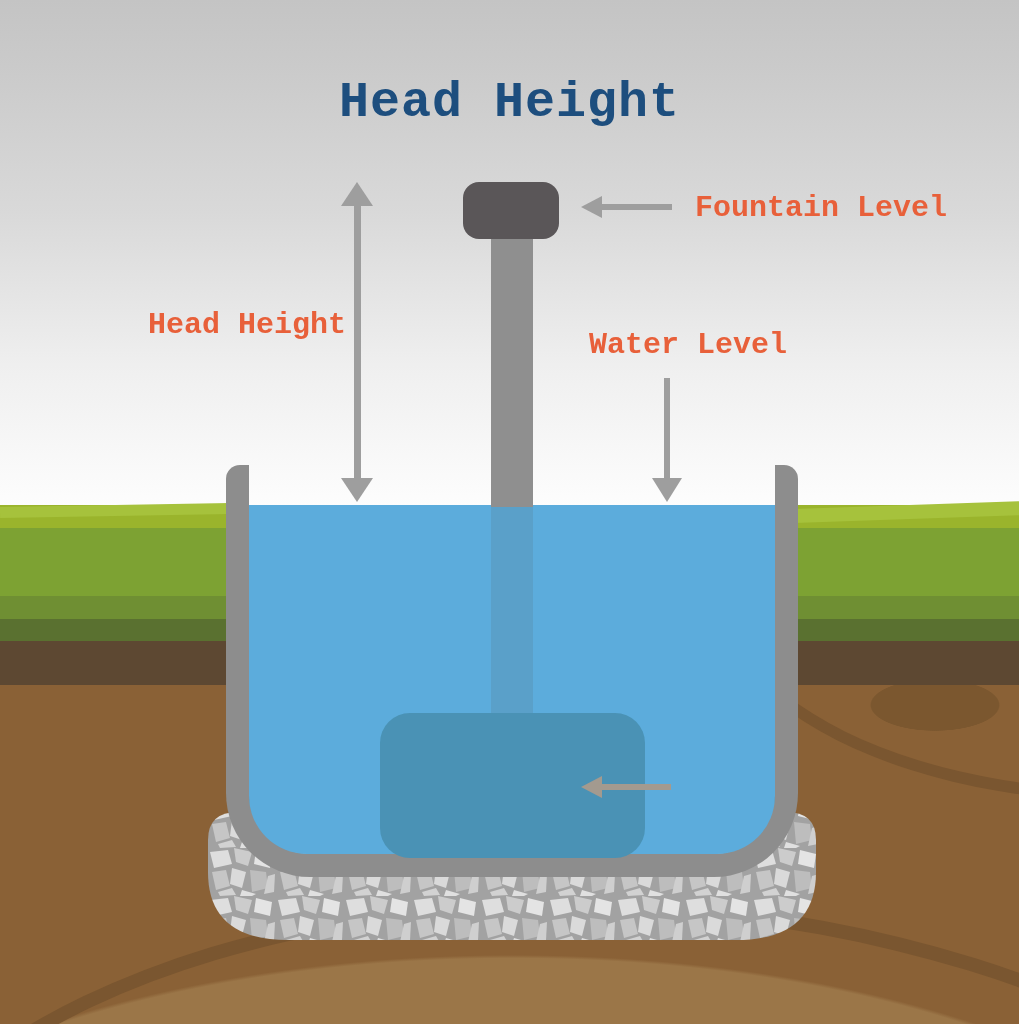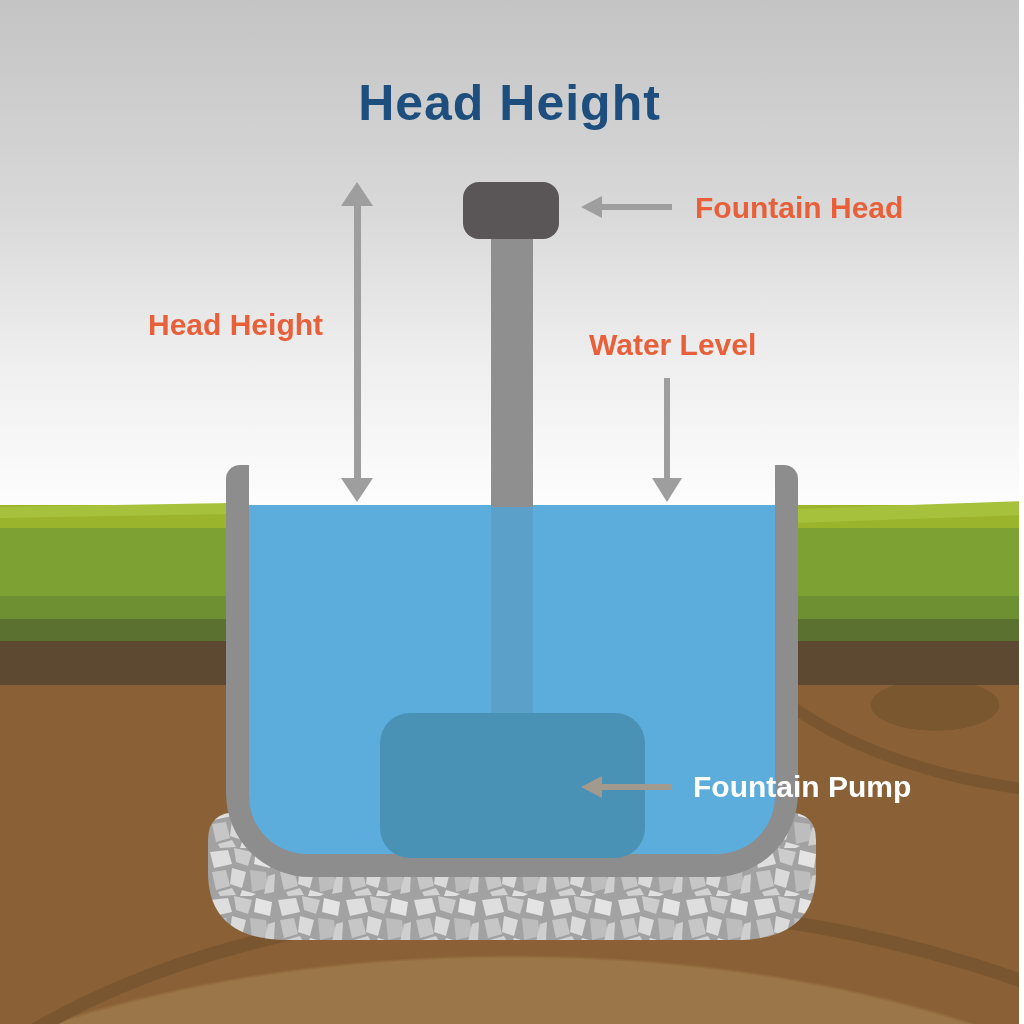--- a/index.html
+++ b/index.html
@@ -1,17 +1,17 @@
 <!DOCTYPE html>
 <html><head>
 <meta charset="utf-8">
 <style>
   html,body{margin:0;padding:0;background:#ffffff;}
   .canvas{position:relative;width:1019px;height:1024px;overflow:hidden;
-          font-family:Liberation Sans, sans-serif;}
+          font-family:Liberation Mono, monospace;}
 
   
   .sky{position:absolute;left:0;top:0;width:1024px;height:507px;
        background:linear-gradient(180deg,#c4c4c4 0%,#cbcbcb 15%,#d9d9d9 42%,#efefef 72%,#fbfbfb 96%,#fdfdfd 100%);}
   .ground{position:absolute;left:0;top:505px;width:1024px;height:519px;}
   .grass1{position:absolute;left:0;top:0;width:1024px;height:23px;background:#9ab42c;}
   .grass-hi-l{position:absolute;left:0;top:0;width:230px;height:11px;background:#a6c23c;transform:rotate(-1deg);}
   .grass-hi-r{position:absolute;left:794px;top:0;width:230px;height:14px;background:#a6c23c;transform:rotate(-2deg);}
   .grass2{position:absolute;left:0;top:23px;width:1024px;height:68px;background:#7da233;}
   .grass3{position:absolute;left:0;top:91px;width:1024px;height:23px;background:#6f8f33;}
@@ -115,18 +115,17 @@
     <div class="aline" style="left:664px;top:378px;width:6px;height:102px;"></div>
     <div class="tri tri-down" style="left:652px;top:478px;border-left-width:15px;border-right-width:15px;"></div>
   </div>
 
   <div>
     <div class="tri tri-left-warm" style="position:absolute;left:581px;top:776px;width:0;height:0;"></div>
     <div class="aline warm-line" style="left:601px;top:784px;width:70px;height:6px;"></div>
   </div>
 
   <div class="title">Head Height</div>
-  <div class="lbl lbl-fountain-head">Fountain Head</div>
+  <div class="lbl lbl-fountain-head">Fountain Level</div>
   <div class="lbl lbl-head-height">Head Height</div>
   <div class="lbl lbl-water-level">Water Level</div>
-  <div class="lbl lbl-fountain-pump">Fountain Pump</div>
 
 </div>
 
 </body></html>

